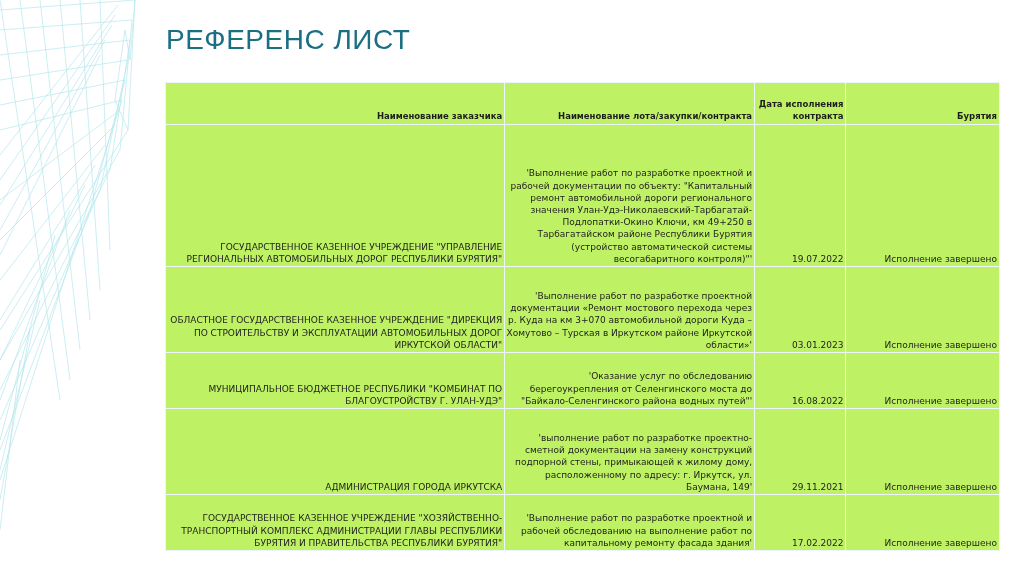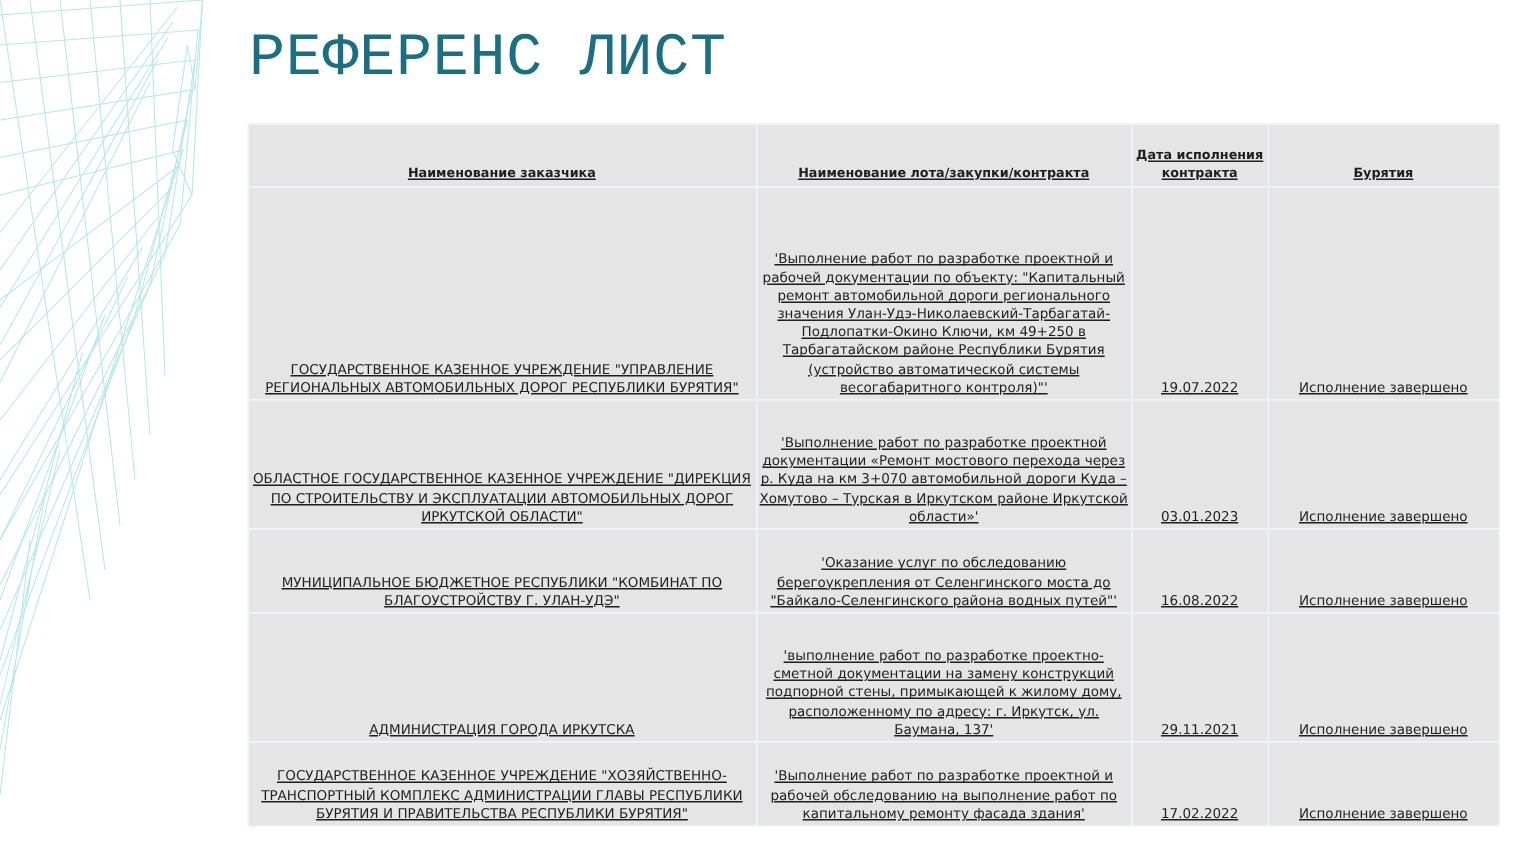--- a/index.html
+++ b/index.html
@@ -4,34 +4,33 @@
 <style>
   html, body { margin: 0; padding: 0; }
   body {
     width: 1024px; height: 574px; position: relative; overflow: hidden;
     background: #ffffff;
     font-family: "Liberation Sans", "DejaVu Sans", sans-serif;
   }
   .deco { position: absolute; left: 0; top: 0; width: 170px; height: 574px; }
   .title {
     position: absolute; left: 166px; top: 14px;
-    font-size: 40px; line-height: 52px; color: #1b6f82; letter-spacing: 0.5px;
-    font-family: Liberation Mono, monospace; font-weight: normal;
+    font-size: 28px; line-height: 52px; color: #1b6f82; letter-spacing: 0.5px;
+    font-family: Liberation Sans, sans-serif; font-weight: normal;
   }
   table.ref {
     position: absolute; left: 165px; top: 82px; width: 835px;
     border-collapse: collapse; table-layout: fixed;
     font-size: 9px; color: #1e1e1e;
     font-family: "DejaVu Sans", sans-serif;
   }
   table.ref td, table.ref th {
-    background: #e5e5e5; border: 1px solid #eef4fb;
+    background: #bef264; border: 1px solid #eef4fb;
     vertical-align: bottom; padding: 1px 2px 1px 1px; line-height: 12.2px;
-    text-align: center;
-    text-decoration: underline;
+    text-align: right;
   }
   table.ref th { font-weight: bold; font-size: 8.5px; padding-bottom: 2px; }
   .c1 { width: 338px; } .c2 { width: 249px; } .c3 { width: 91px; } .c4 { width: 153px; }
   td.date { text-align: right; padding-right: 1px; }
   td.lot { padding-left: 2px; padding-bottom: 3px; }
 </style>
 </head>
 <body>
 
 <svg class="deco" viewBox="0 0 170 574" xmlns="http://www.w3.org/2000/svg">
@@ -81,21 +80,21 @@
       <td>Исполнение завершено</td>
     </tr>
     <tr style="height:56px">
       <td>МУНИЦИПАЛЬНОЕ БЮДЖЕТНОЕ РЕСПУБЛИКИ "КОМБИНАТ ПО БЛАГОУСТРОЙСТВУ Г. УЛАН-УДЭ"</td>
       <td class="lot">'Оказание услуг по обследованию берегоукрепления от Селенгинского моста до "Байкало-Селенгинского района водных путей"'</td>
       <td class="date">16.08.2022</td>
       <td>Исполнение завершено</td>
     </tr>
     <tr style="height:86px">
       <td>АДМИНИСТРАЦИЯ ГОРОДА ИРКУТСКА</td>
-      <td class="lot">'выполнение работ по разработке проектно-сметной документации на замену конструкций подпорной стены, примыкающей к жилому дому, расположенному по адресу: г. Иркутск, ул. Баумана, 137'</td>
+      <td class="lot">'выполнение работ по разработке проектно-сметной документации на замену конструкций подпорной стены, примыкающей к жилому дому, расположенному по адресу: г. Иркутск, ул. Баумана, 149'</td>
       <td class="date">29.11.2021</td>
       <td>Исполнение завершено</td>
     </tr>
     <tr style="height:56px">
       <td>ГОСУДАРСТВЕННОЕ КАЗЕННОЕ УЧРЕЖДЕНИЕ "ХОЗЯЙСТВЕННО-ТРАНСПОРТНЫЙ КОМПЛЕКС АДМИНИСТРАЦИИ ГЛАВЫ РЕСПУБЛИКИ БУРЯТИЯ И ПРАВИТЕЛЬСТВА РЕСПУБЛИКИ БУРЯТИЯ"</td>
       <td class="lot">'Выполнение работ по разработке проектной и рабочей обследованию на выполнение работ по капитальному ремонту фасада здания'</td>
       <td class="date">17.02.2022</td>
       <td>Исполнение завершено</td>
     </tr>
   </tbody>

